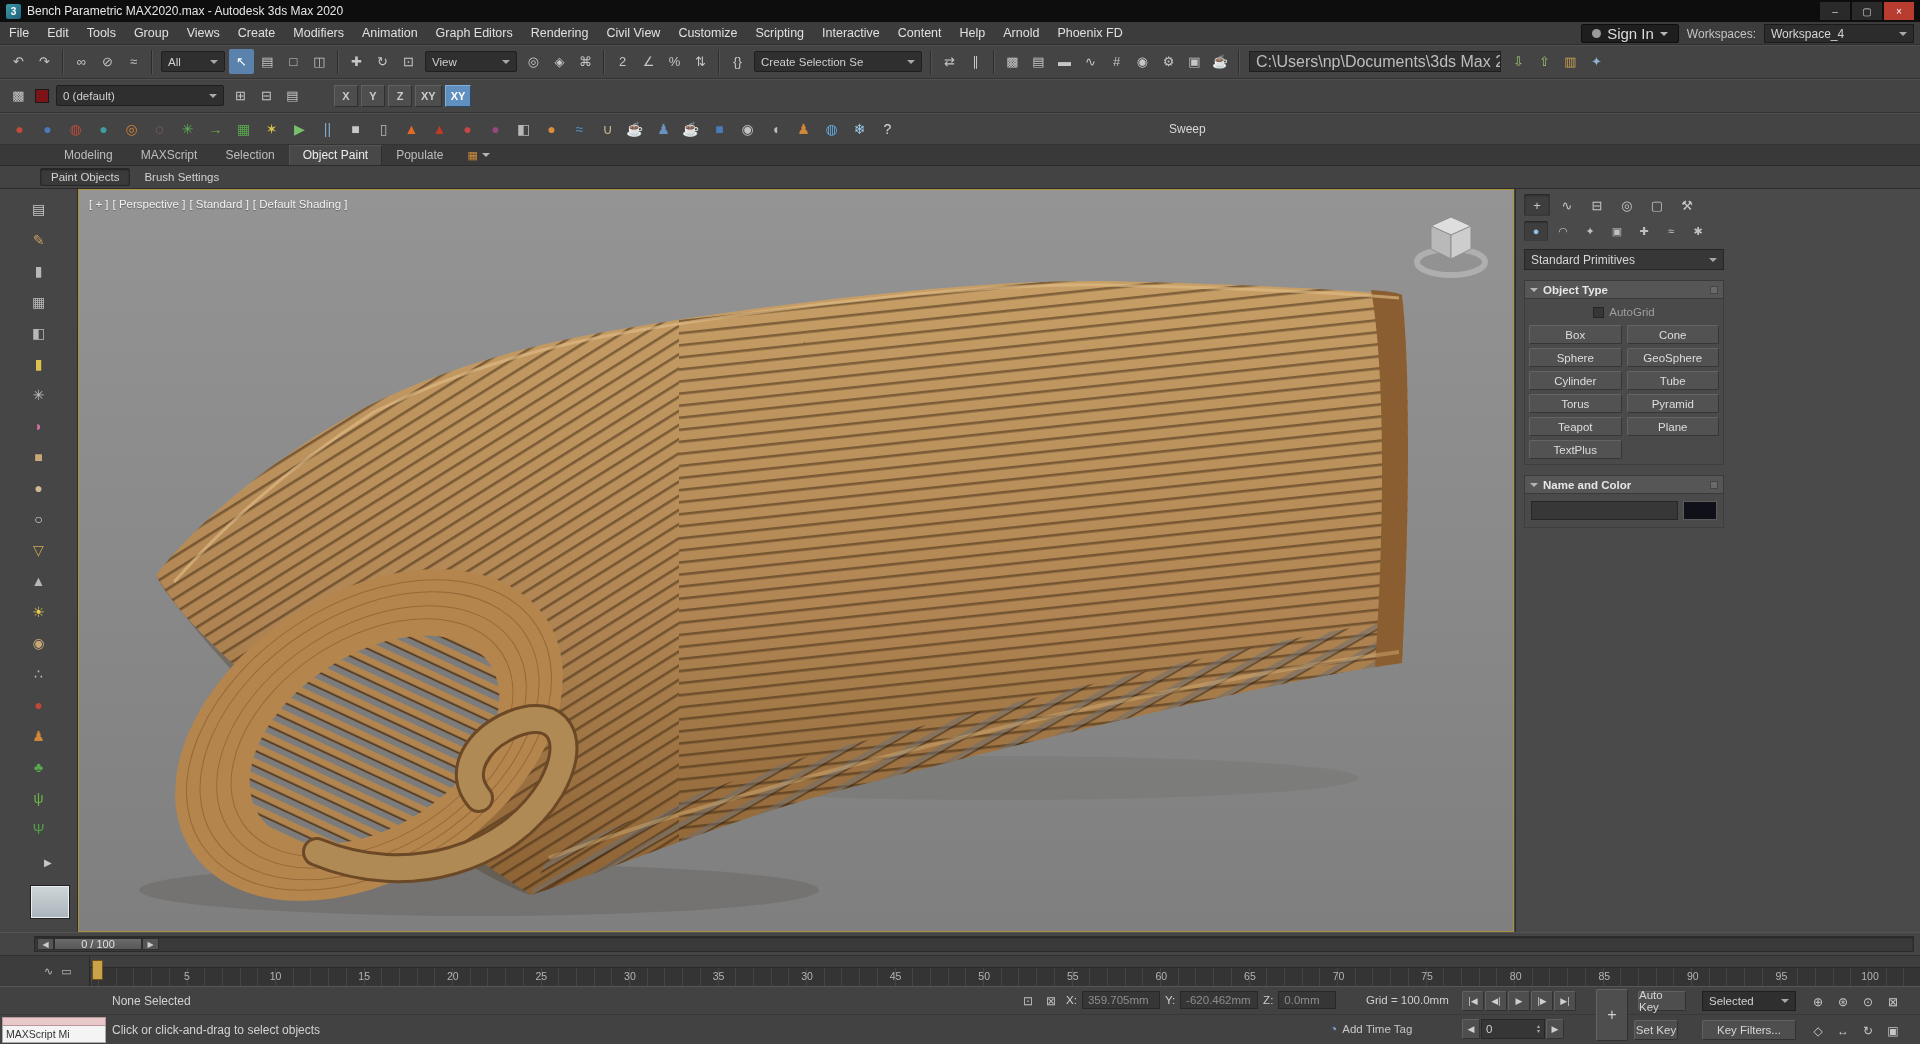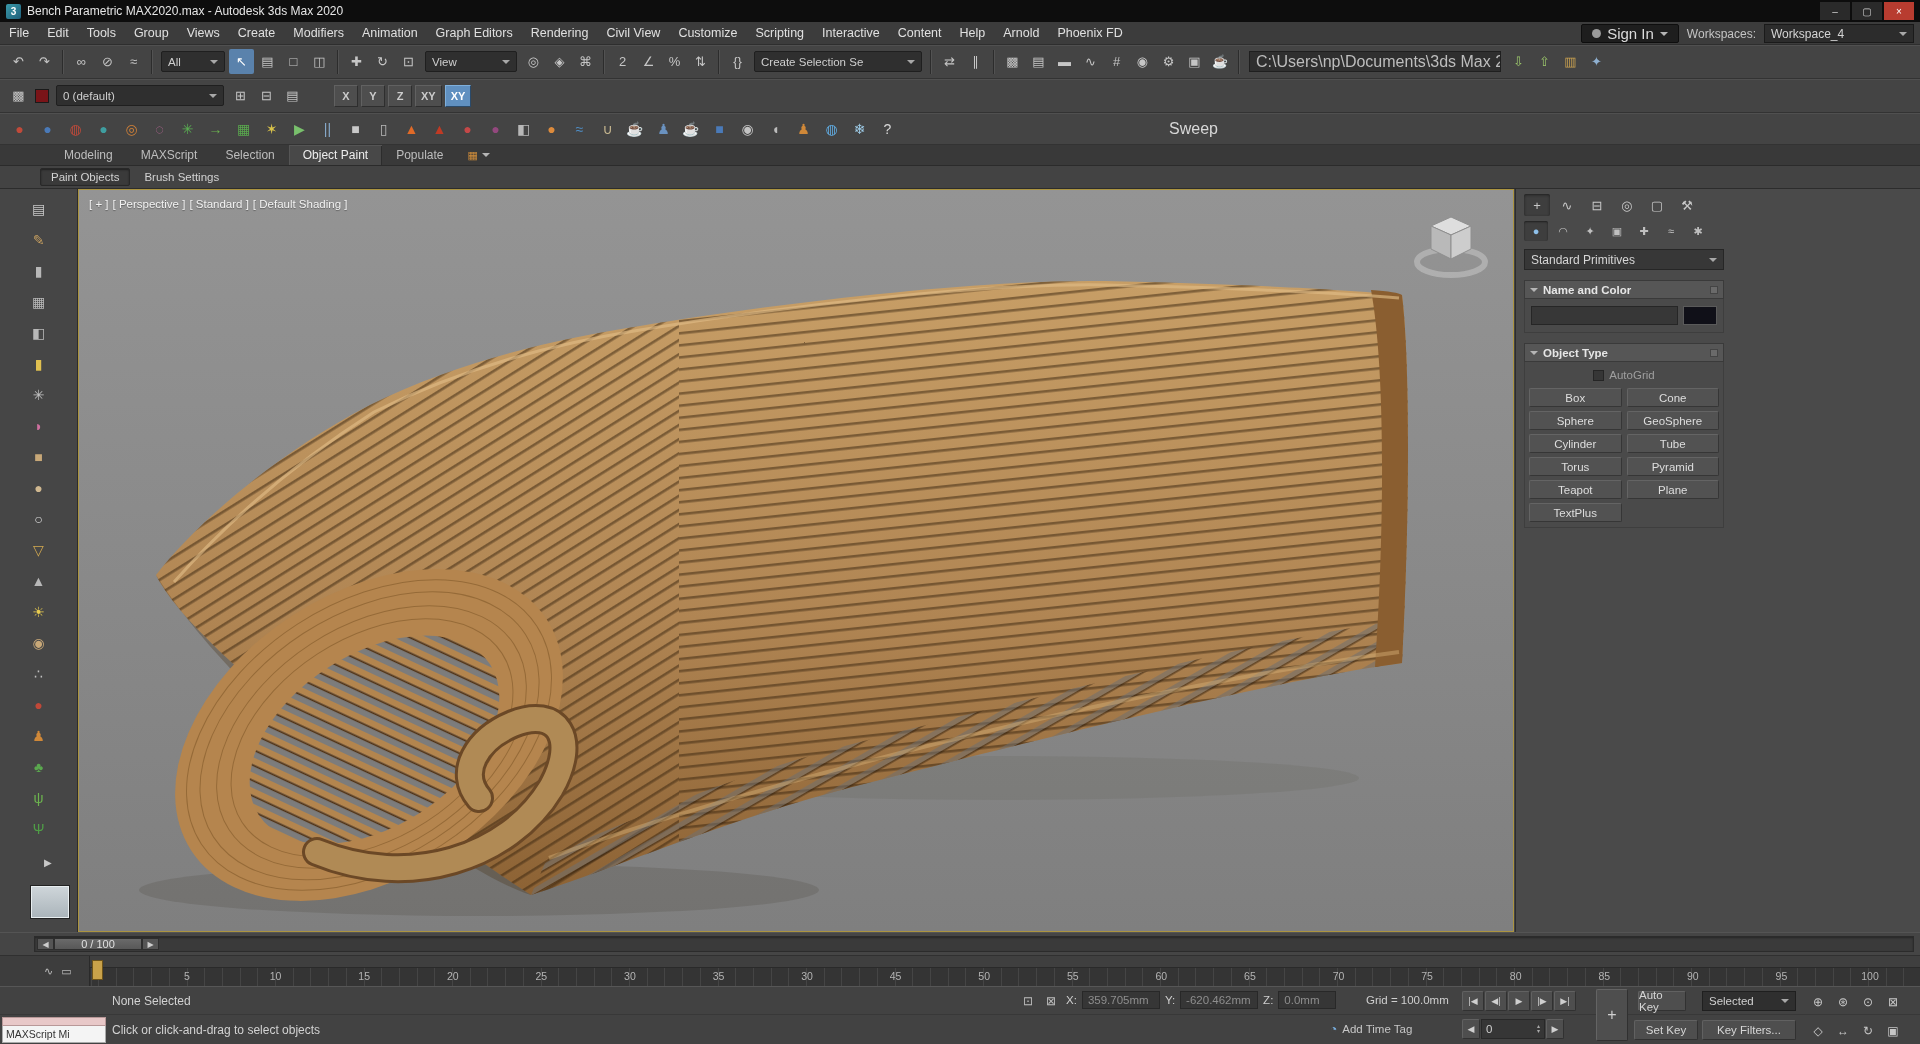--- a/index.html
+++ b/index.html
@@ -55,21 +55,21 @@
           padding:0 6px;font-size:16px;color:#bdbdbd;width:252px;margin:0 4px;flex:0 0 auto;
           white-space:nowrap;overflow:hidden}
   .tswatch{width:14px;height:14px;border:1px solid #1a1a1a;margin:0 3px;flex:0 0 auto}
   .tgap{width:26px;flex:0 0 auto}
   .tgap3{width:258px;flex:0 0 auto}
   .taxis{min-width:24px;height:22px;padding:0 5px;display:flex;align-items:center;justify-content:center;
          font-size:11px;font-weight:bold;color:#ccc;background:#4e4e4e;border:1px solid;
          border-color:#616161 #2e2e2e #2e2e2e #616161;margin:0 1px;flex:0 0 auto}
   .taxis.on{background:#6090c0;color:#fff;border-color:#7fb0dc #2a4a6a #2a4a6a #7fb0dc}
   .ti3{width:27px;height:26px;display:flex;align-items:center;justify-content:center;font-size:14px;flex:0 0 auto}
-  .tlabel{font-size:16px;color:#d8d8d8;padding:0 8px;flex:0 0 auto}
+  .tlabel{font-size:12px;color:#d8d8d8;padding:0 8px;flex:0 0 auto}
 
   
   .ribbon-tabs-bar{position:absolute;top:145px;left:0;right:0;height:21px;background:#393939;
                    border-bottom:1px solid #2b2b2b;display:flex;align-items:stretch;padding-left:50px}
   .rtabs{display:flex}
   .rtab{display:flex;align-items:center;padding:0 14px;font-size:12px;color:#bdbdbd}
   .rtab[data-active="true"]{background:#484848;color:#ededed;box-shadow:inset 1px 1px 0 #555,inset -1px 0 0 #2c2c2c}
   .ribbon-extra{display:flex;align-items:center;gap:4px;padding:0 10px}
   .ribbon-extra-ico{color:#cf8c3a;font-size:11px}
   .ribbon-sub{position:absolute;top:166px;left:0;right:0;height:23px;background:#434343;
@@ -188,21 +188,21 @@
   .timetag{position:absolute;left:1330px;top:7px;display:flex;align-items:center;gap:5px;
            font-size:11.5px;color:#c6c6c6}
   .tt-icon{color:#7ab0e0;font-size:12px}
   .framer{position:absolute;left:1462px;top:4px;display:flex;gap:1px;align-items:center}
   .fr-btn{width:18px;height:20px;background:#4e4e4e;border:1px solid;
           border-color:#616161 #313131 #313131 #616161;display:flex;align-items:center;
           justify-content:center;font-size:9px;color:#cfcfcf;border-radius:2px}
   .fr-field{width:64px;height:20px;background:#363636;border:1px solid #282828;display:flex;
             align-items:center;justify-content:space-between;padding:0 4px;font-size:11.5px;color:#cfcfcf}
   .spin{display:flex;flex-direction:column;font-size:6px;line-height:5px;color:#a8a8a8}
-  .setkey{position:absolute;left:1634px;top:5px;width:64px}
+  .setkey{position:absolute;left:1634px;top:5px;width:44px}
   .keyfilters{position:absolute;left:1702px;top:5px;width:94px}
 </style>
 </head>
 <body>
 
 <div class="app">
 
   <div class="titlebar">
     <div class="app-icon">3</div>
     <div class="title-text">Bench Parametric MAX2020.max - Autodesk 3ds Max 2020</div>
@@ -489,34 +489,20 @@
         <span class="cp-sub" data-active="false">≈</span>
         <span class="cp-sub" data-active="false">✱</span>
       </div>
     <div class="cp-dd has-caret">
       <span>Standard Primitives</span>
     </div>
 
     <div class="rollout">
       <div class="ro-head">
         <span class="caret"></span>
-        <span>Name and Color</span>
-        <span class="ro-grip"></span>
-      </div>
-      <div class="ro-body">
-        <div class="nc-row">
-          <div class="nc-input"></div>
-          <div class="nc-swatch"></div>
-        </div>
-      </div>
-    </div>
-
-    <div class="rollout">
-      <div class="ro-head">
-        <span class="caret"></span>
         <span>Object Type</span>
         <span class="ro-grip"></span>
       </div>
       <div class="ro-body">
         <div class="autogrid">
           <span class="checkbox"></span>
           <span>AutoGrid</span>
         </div>
         <div class="ot-grid">
 
@@ -525,20 +511,34 @@
             <div class="otbtn">Sphere</div>
             <div class="otbtn">GeoSphere</div>
             <div class="otbtn">Cylinder</div>
             <div class="otbtn">Tube</div>
             <div class="otbtn">Torus</div>
             <div class="otbtn">Pyramid</div>
             <div class="otbtn">Teapot</div>
             <div class="otbtn">Plane</div>
             <div class="otbtn">TextPlus</div>
           </div>
+      </div>
+    </div>
+
+    <div class="rollout">
+      <div class="ro-head">
+        <span class="caret"></span>
+        <span>Name and Color</span>
+        <span class="ro-grip"></span>
+      </div>
+      <div class="ro-body">
+        <div class="nc-row">
+          <div class="nc-input"></div>
+          <div class="nc-swatch"></div>
+        </div>
       </div>
     </div>
   </div>
 
   <div class="timeline">
     <div class="tl-groove">
       <div class="tl-cluster">
         <span class="tl-btn">◀</span>
         <span class="tl-thumb">0 / 100</span>
         <span class="tl-btn">▶</span>

